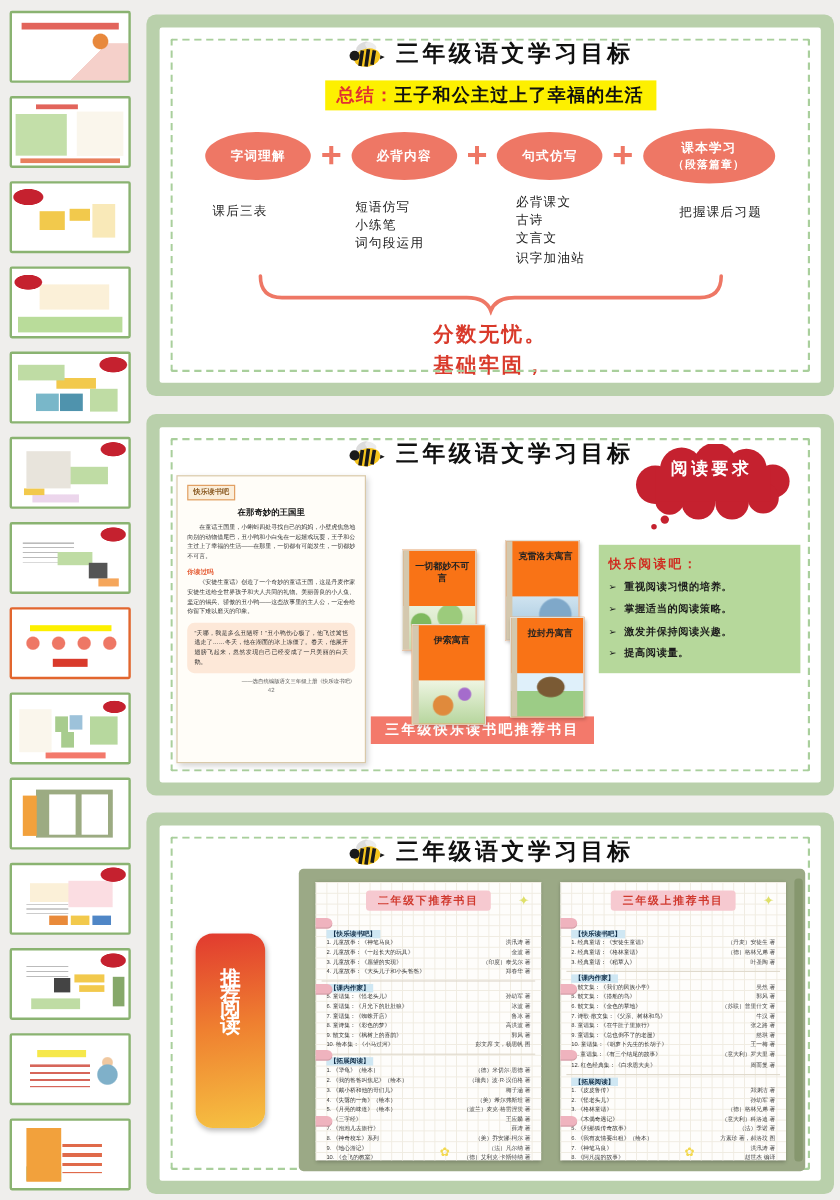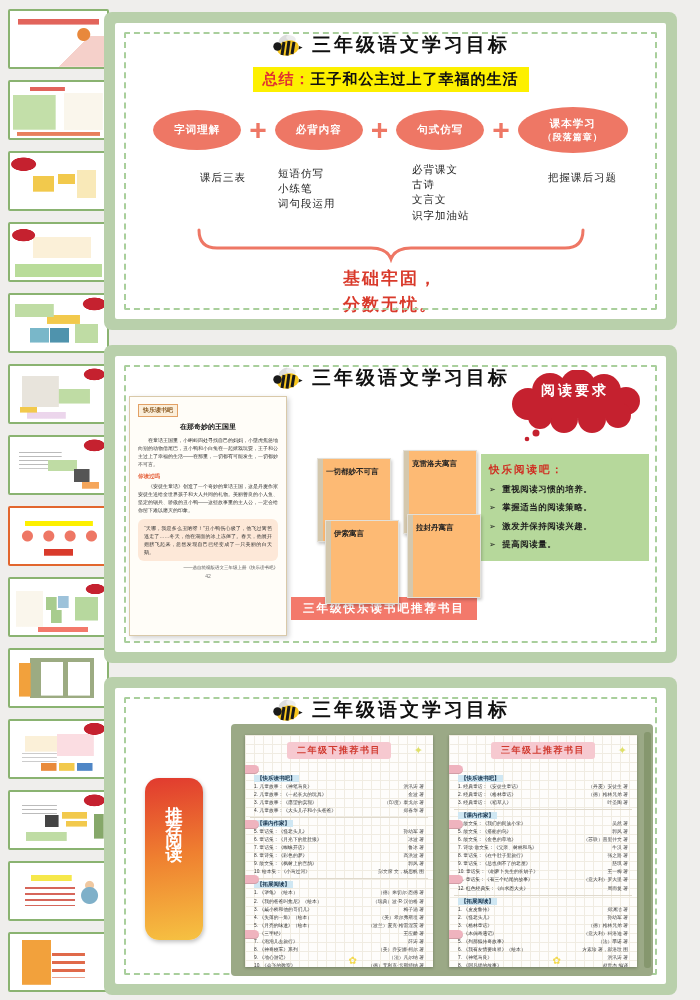--- a/index.html
+++ b/index.html
@@ -61,57 +61,57 @@
     linear-gradient(#bfdca4,#bfdca4),linear-gradient(#86a86a,#86a86a),repeating-linear-gradient(#bbb 0 1px,transparent 1px 4px);
     background-position:0 0,42% 52%,72% 40%,74% 58%,28% 86%,96% 70%,20% 28%;
     background-size:100% 100%,14% 22%,26% 12%,22% 10%,42% 16%,10% 44%,36% 20%;}
   .k-boy{background-image:linear-gradient(#f6e84a,#f6e84a),repeating-linear-gradient(#d6665a 0 2px,transparent 2px 6px),
     radial-gradient(circle at 82% 58%,#7fb0c9 0 8px,transparent 9px),radial-gradient(circle at 82% 40%,#f0c8a0 0 4px,transparent 5px);
     background-position:38% 24%,32% 66%,0 0,0 0;background-size:42% 11%,52% 34%,100% 100%,100% 100%;}
   .k-textbook{background-image:linear-gradient(#f2a13c,#f2a13c),linear-gradient(#8fc07a,#8fc07a),
     radial-gradient(circle at 22% 42%,#f6e84a 0 6px,transparent 7px),repeating-linear-gradient(#e06a4a 0 3px,transparent 3px 8px);
     background-position:18% 50%,18% 88%,0 0,66% 60%;background-size:30% 80%,30% 22%,100% 100%,34% 44%;}
   
-  .slide{position:absolute;left:104px;width:573px;height:318px;background:#b9d0ab;border-radius:8px;cursor:default;}
+  .slide{position:absolute;left:122px;width:573px;height:318px;background:#b9d0ab;border-radius:8px;cursor:default;}
   .s1{top:12px}.s2{top:345px}.s3{top:677px}
   .inner{position:absolute;inset:11px;background:#fff;border-radius:2px;overflow:hidden;}
   .dash{position:absolute;inset:9px;border:2px dashed #a9cf9c;border-radius:2px;pointer-events:none;}
   .shead{display:flex;align-items:center;justify-content:center;gap:9px;padding-top:9px;position:relative;}
   .stitle{font-size:19px;font-weight:700;letter-spacing:3px;color:#101010;}
   
   .banner{margin:9px auto 0;background:#fdf000;padding:3px 10px;font-size:15px;font-weight:700;width:max-content;letter-spacing:1px;color:#101010;}
   .banner .bp{color:#e03131;}
   .crow{display:flex;align-items:center;justify-content:center;margin-top:15px;}
   .ellipse{background:#ee7765;color:#fff;border-radius:50%;width:88px;height:40px;display:flex;flex-direction:column;
            align-items:center;justify-content:center;font-weight:700;font-size:10.5px;letter-spacing:1px;flex:none;}
   .ellipse.wide{width:110px;height:46px;}
   .ellipse .eline:nth-child(2){font-size:9px;}
   .plus{color:#ee7765;font-size:30px;font-weight:800;line-height:1;margin:0 8px;flex:none;}
   .subs{display:grid;grid-template-columns:128px 128px 128px 161px;justify-content:center;margin-top:9px;
         font-size:10.5px;color:#222;letter-spacing:1px;}
   .scol{line-height:1.45;}
-  .scol.c0{text-align:right;padding-top:8px;}
+  .scol.c0{text-align:center;padding-top:8px;font-family:Liberation Mono, monospace;}
   .scol.c1{padding-left:38px;}
   .scol.c2{padding-left:32px;padding-top:4px;}
   .scol.c3{text-align:center;padding-top:8px;}
   .bracew{display:flex;justify-content:center;margin-top:4px;}
   .concl{margin-top:3px;text-align:center;color:#d93a2b;font-size:17px;font-weight:700;line-height:1.55;letter-spacing:2px;}
   
   .page{position:absolute;left:14px;top:40px;width:158px;height:240px;background:#fffdf8;border:1px solid #d9c9a9;
         box-shadow:2px 2px 5px rgba(0,0,0,.18);padding:7px 8px;box-sizing:border-box;font-size:5px;color:#333;text-align:justify;}
   .badge{border:1px solid #e2a064;color:#8a5a22;background:#fbeeda;width:max-content;padding:1px 4px;font-size:6px;font-weight:700;}
   .ptitle{text-align:center;font-size:7px;font-weight:700;margin:5px 0 4px;color:#111;}
   .para{line-height:1.6;text-indent:2em;}
   .readhead{color:#e4572e;font-weight:700;font-size:5.5px;margin:5px 0 2px;}
   .pnote{background:#fde8d8;border-radius:6px;padding:5px 6px;margin-top:5px;line-height:1.6;}
   .attr{text-align:right;font-size:4.5px;margin-top:4px;color:#555;}
   .pageno{text-align:center;font-size:5px;margin-top:3px;color:#777;}
   .books{position:absolute;left:200px;top:92px;width:172px;height:160px;}
-  .book{position:absolute;width:74px;height:84px;background:#fdba74;border:1px solid #e3e0d8;
-        box-shadow:1px 2px 3px rgba(0,0,0,.22);display:flex;flex-direction:row;box-sizing:border-box;}
+  .book{position:absolute;width:62px;height:84px;background:#f97316;border:1px solid #e3e0d8;
+        box-shadow:1px 2px 3px rgba(0,0,0,.22);display:flex;flex-direction:column;box-sizing:border-box;}
   .book::before{content:'';position:absolute;left:0;top:0;bottom:0;width:5px;background:#d4c8ae;}
   .btitle{font-family:"Liberation Serif","DejaVu Serif",serif;font-size:7.5px;font-weight:700;text-align:center;
           padding:8px 3px 0 8px;color:#222;}
   .bart{margin-top:auto;height:44%;}
   .b0{left:2px;top:10px}.b1{left:88px;top:2px}.b2{left:10px;top:72px;z-index:2}.b3{left:92px;top:66px;z-index:2}
   .th-leaf .bart{background:radial-gradient(circle at 25% 40%,#7fb95e 0 8px,transparent 9px),
      radial-gradient(circle at 65% 25%,#9ccb7c 0 10px,transparent 11px),
      radial-gradient(circle at 80% 72%,#6fae52 0 9px,transparent 10px),linear-gradient(#e8f1dc,#c9e0b4);}
   .th-blue .bart{background:radial-gradient(circle at 68% 42%,#7fa8c9 0 13px,transparent 14px),linear-gradient(#cfe3f0,#9dc2da);}
   .th-fox .bart{background:radial-gradient(circle at 42% 58%,#e08a3c 0 8px,transparent 9px),
@@ -221,22 +221,22 @@
         <div class="scol c3">
           <div class="sline">把握课后习题</div>
         </div>
       </div>
     <div class="bracew">
       <svg width="400" height="36" viewBox="0 0 400 36">
         <path d="M8,3 Q8,21 26,21 L180,21 Q196,21 200,32 Q204,21 220,21 L374,21 Q392,21 392,3" stroke="#ee7765" stroke-width="3" fill="none" stroke-linecap="round"></path>
       </svg>
     </div>
     <div class="concl">
+      <div>分数无忧。</div>
       <div>基础牢固，</div>
-      <div>分数无忧。</div>
     </div>
   </div>
 </div>
 
 <div class="slide s2">
   <div class="inner">
     <div class="dash"></div>
     <div class="shead">
       <svg width="32" height="25" viewBox="0 0 32 25">
         <ellipse cx="13" cy="6" rx="6" ry="3.2" fill="#dcdcdc" transform="rotate(-35 13 6)"></ellipse>

